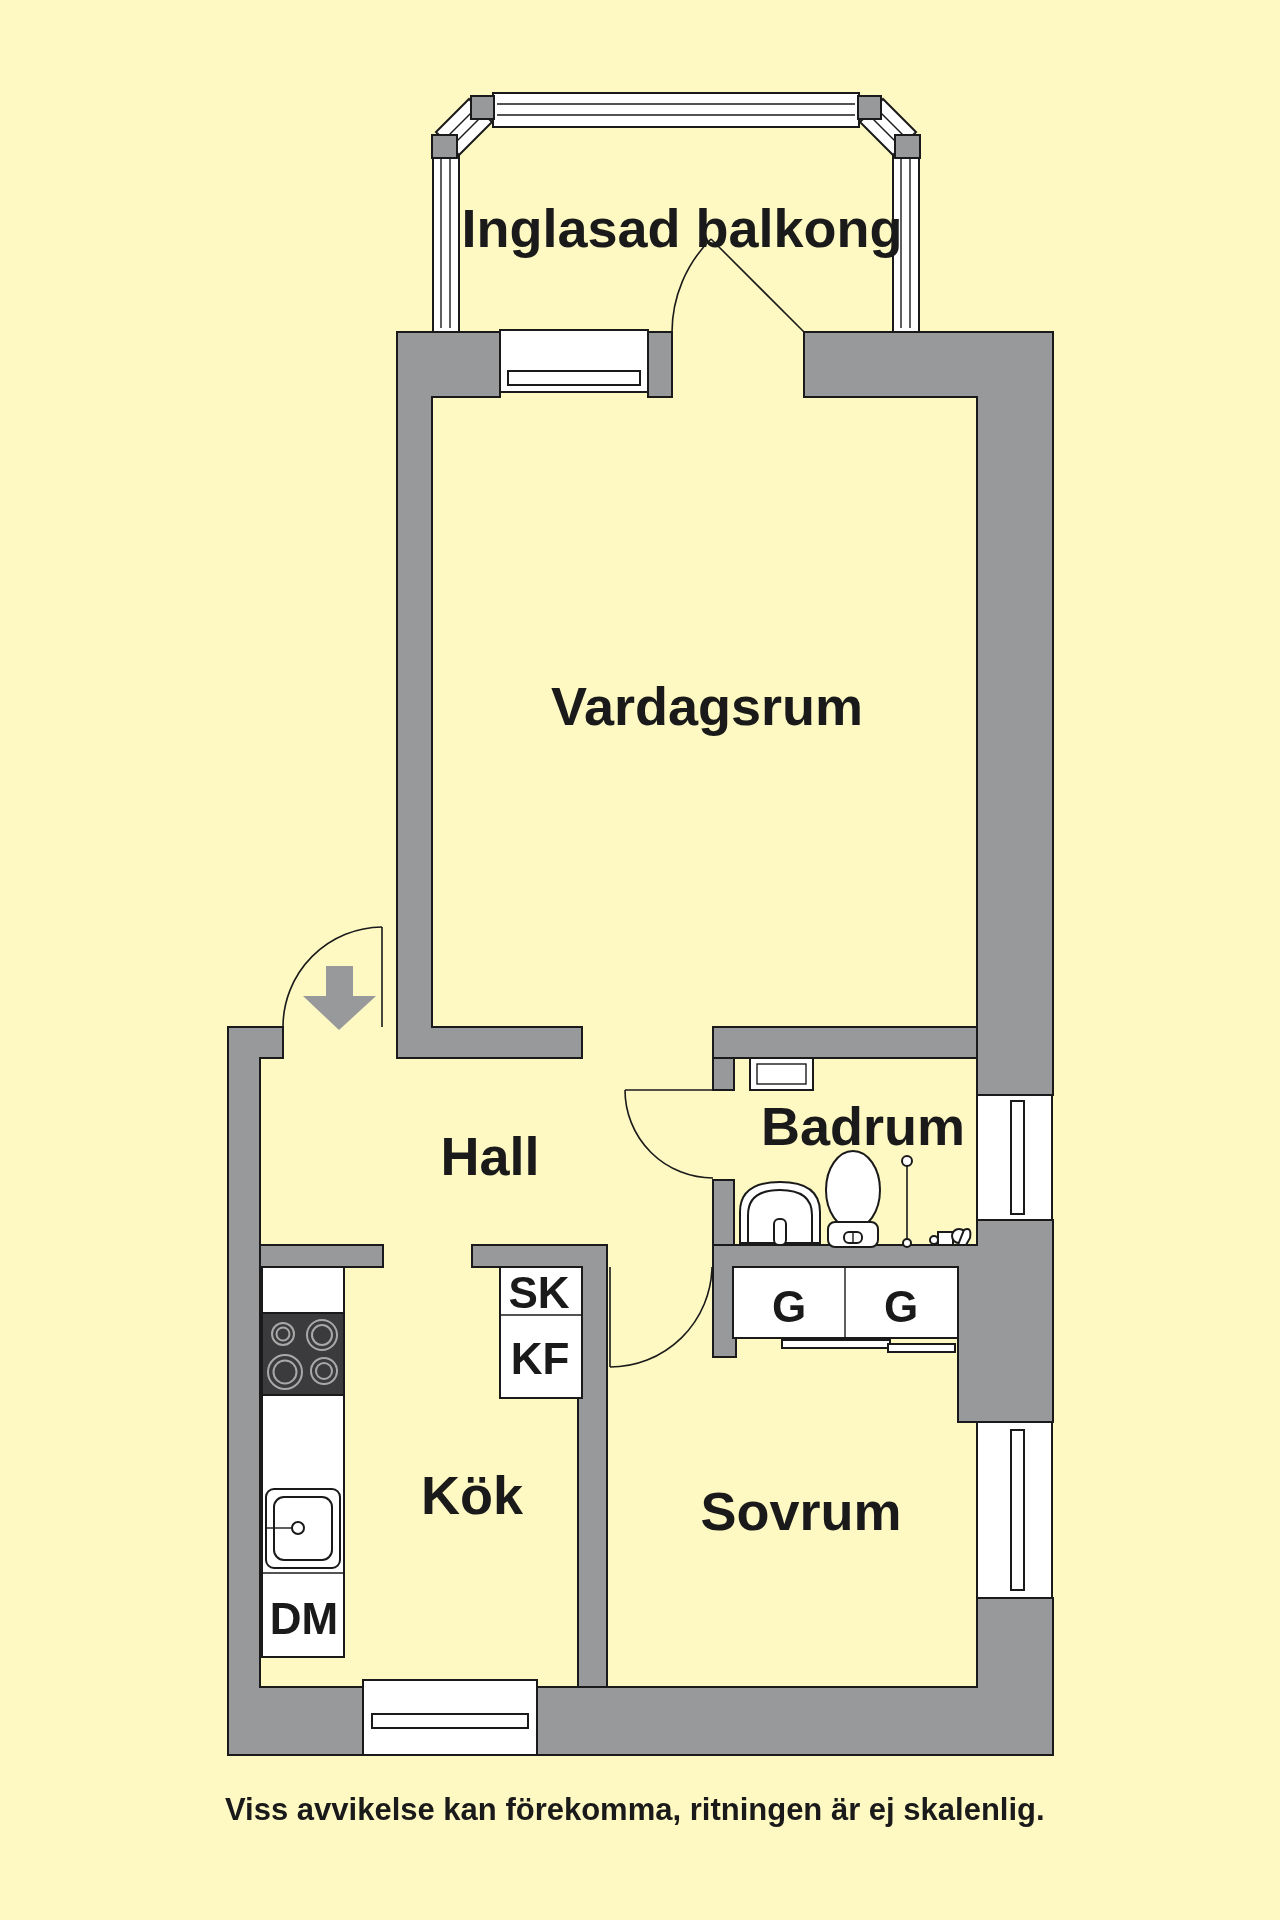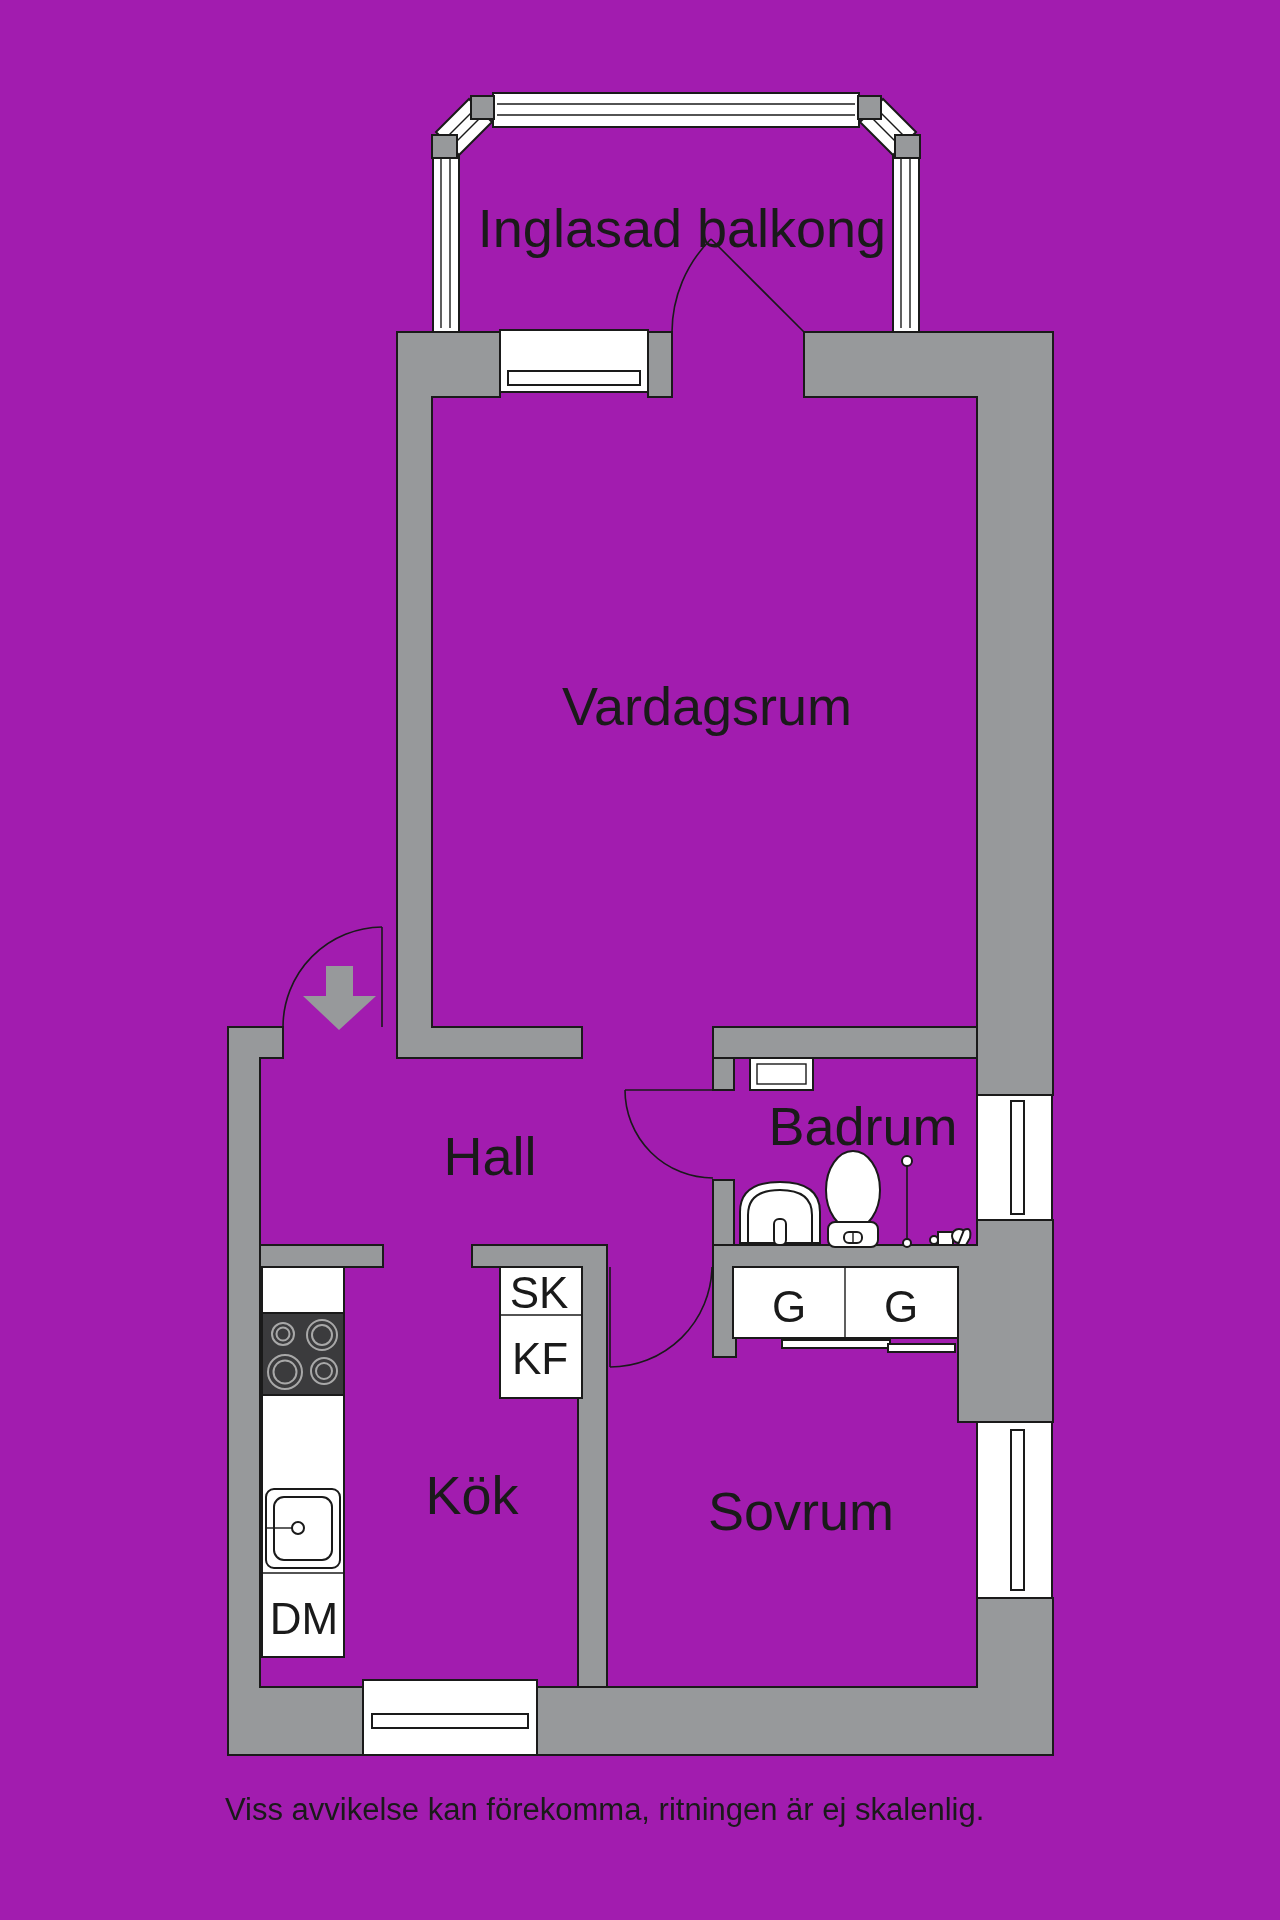--- a/index.html
+++ b/index.html
@@ -1,17 +1,17 @@
 <!DOCTYPE html>
 <html><head>
 <meta charset="utf-8">
 <style>
   html,body{margin:0;padding:0;background:#ffffff;}
-  .stage{position:relative;width:1280px;height:1920px;background:#a21caf;overflow:hidden;
-         font-family:"Liberation Sans","DejaVu Sans",sans-serif;}
+  .stage{position:relative;width:1280px;height:1920px;background:#fef9c3;overflow:hidden;
+         font-family:"Liberation Sans","DejaVu Sans",sans-serif;font-weight:bold;}
   svg{position:absolute;left:0;top:0;}
   .wall{fill:#97999B;stroke:#1A1A1A;stroke-width:2;}
   .win{fill:#FFFFFF;stroke:#1A1A1A;stroke-width:2;}
   .thin{fill:none;stroke:#1A1A1A;stroke-width:1.4;}
   .fix{fill:#FFFFFF;stroke:#1A1A1A;stroke-width:2;}
   .arc{fill:none;stroke:#1A1A1A;stroke-width:1.6;}
   .roomlabel{font-size:54px;fill:#1A1A1A;text-anchor:middle;}
   .stolabel{font-size:44px;fill:#1A1A1A;text-anchor:middle;}
   .footer{font-size:31px;fill:#1A1A1A;text-anchor:start;}
   .stoveburner{fill:none;stroke:#A8A8A8;stroke-width:2;}

